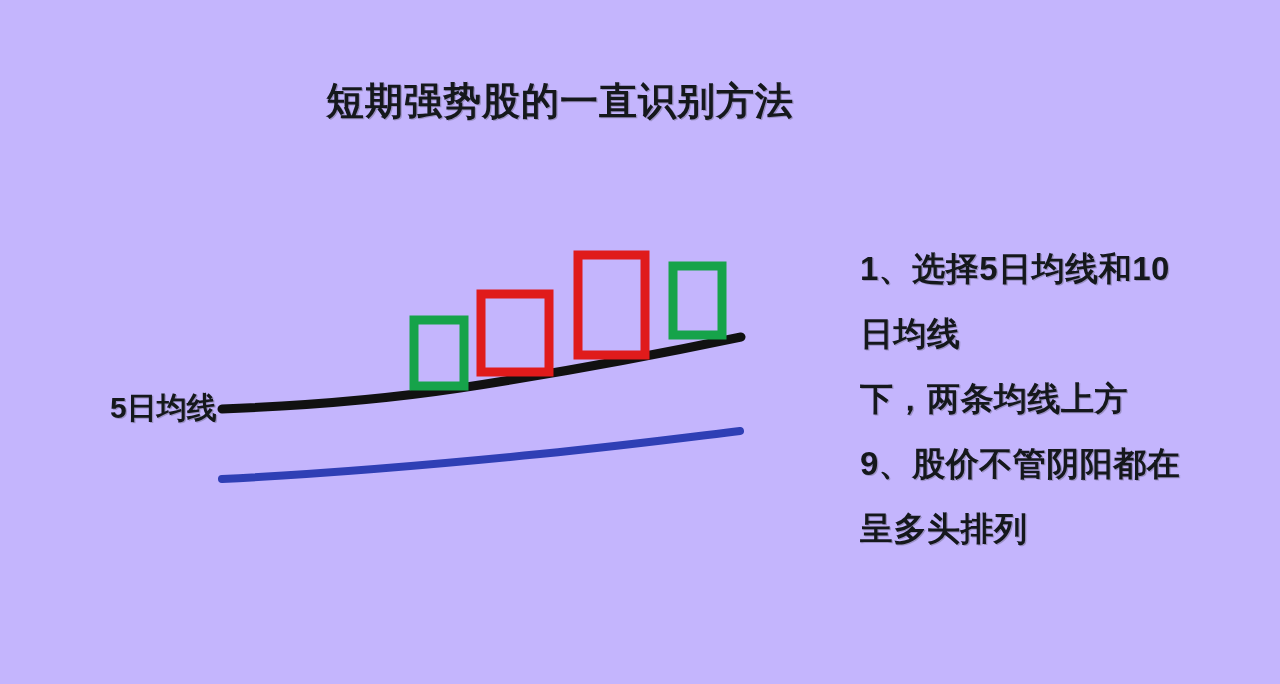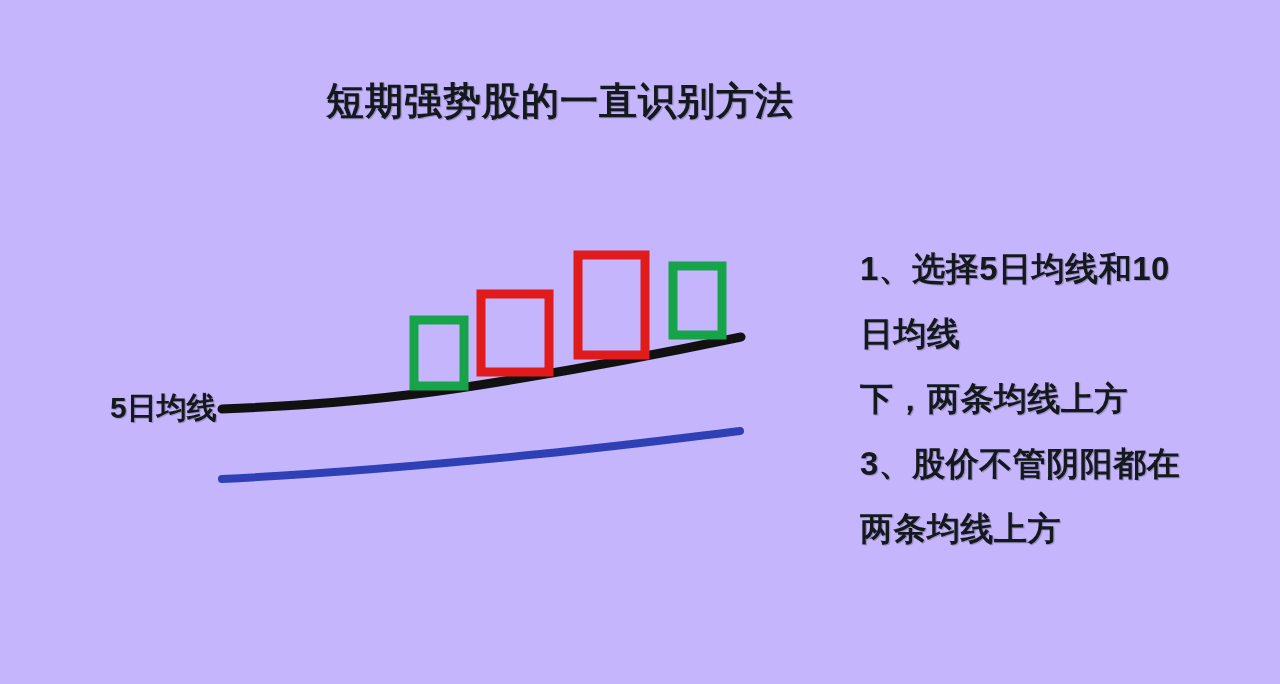--- a/index.html
+++ b/index.html
@@ -110,17 +110,17 @@
     </svg>
   </div>
 
   <div class="ma-label" id="ma5-label">5日均线</div>
 
 
   <div id="rules">
     <div class="rule-line">1、选择5日均线和10</div>
     <div class="rule-line">日均线</div>
     <div class="rule-line">下，两条均线上方</div>
-    <div class="rule-line">3、股价不管阴阳都在</div>
-    <div class="rule-line">两条均线上方</div>
+    <div class="rule-line">9、股价不管阴阳都在</div>
+    <div class="rule-line">呈多头排列</div>
   </div>
 
 </div>
 
 </body></html>

